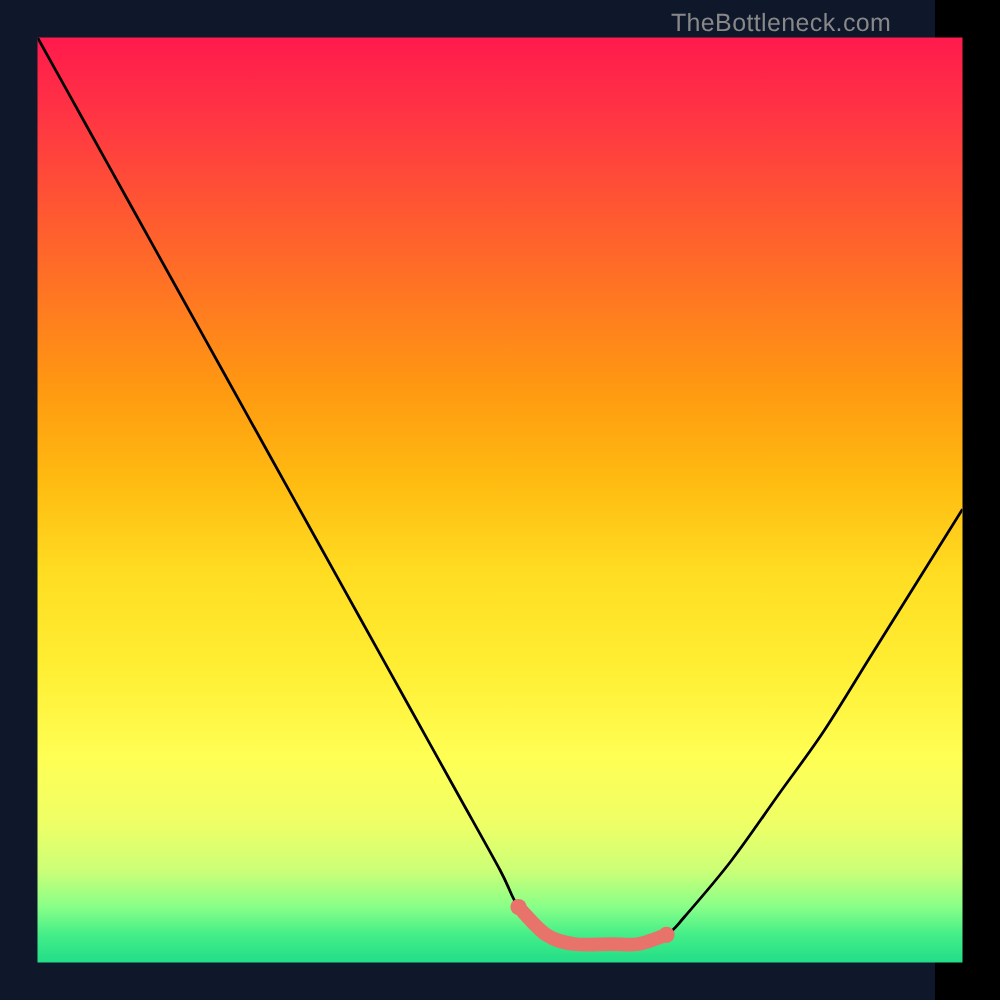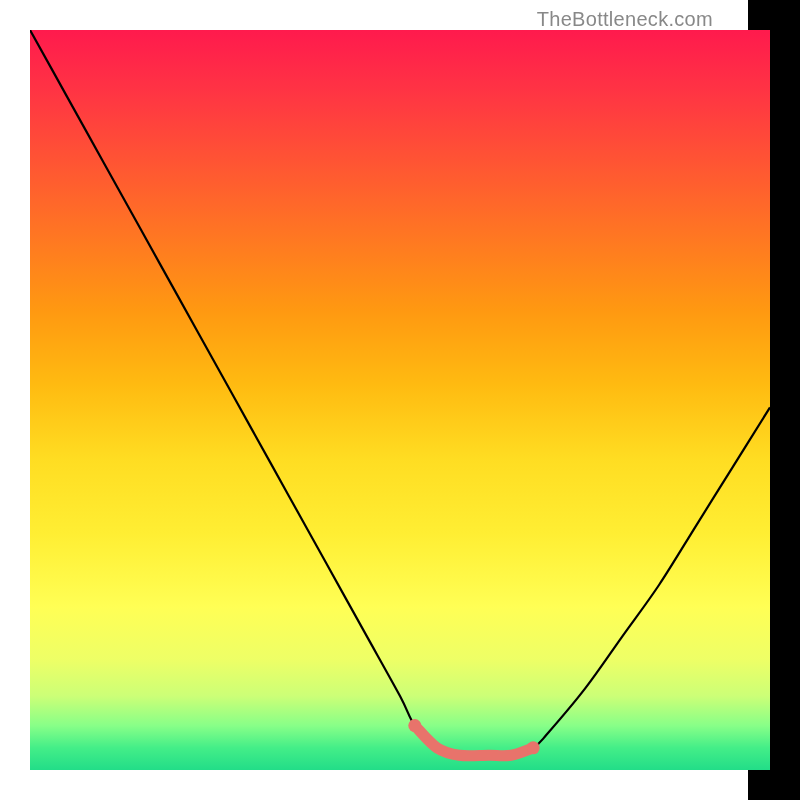--- a/index.html
+++ b/index.html
@@ -8,21 +8,21 @@
     background: #000;
     width: 800px;
     height: 800px;
     position: relative;
     font-family: Arial, sans-serif;
   }
   .container {
     width: 748px;
     height: 800px;
     position: relative;
-    background: #ffffff;
+    background: #0f172a;
   }
   .plot-area {
     position: absolute;
     left: 30px;
     top: 30px;
     width: 740px;
     height: 740px;
     background: linear-gradient(to bottom,
       #ff1a4d 0%,
       #ff3344 8%,

